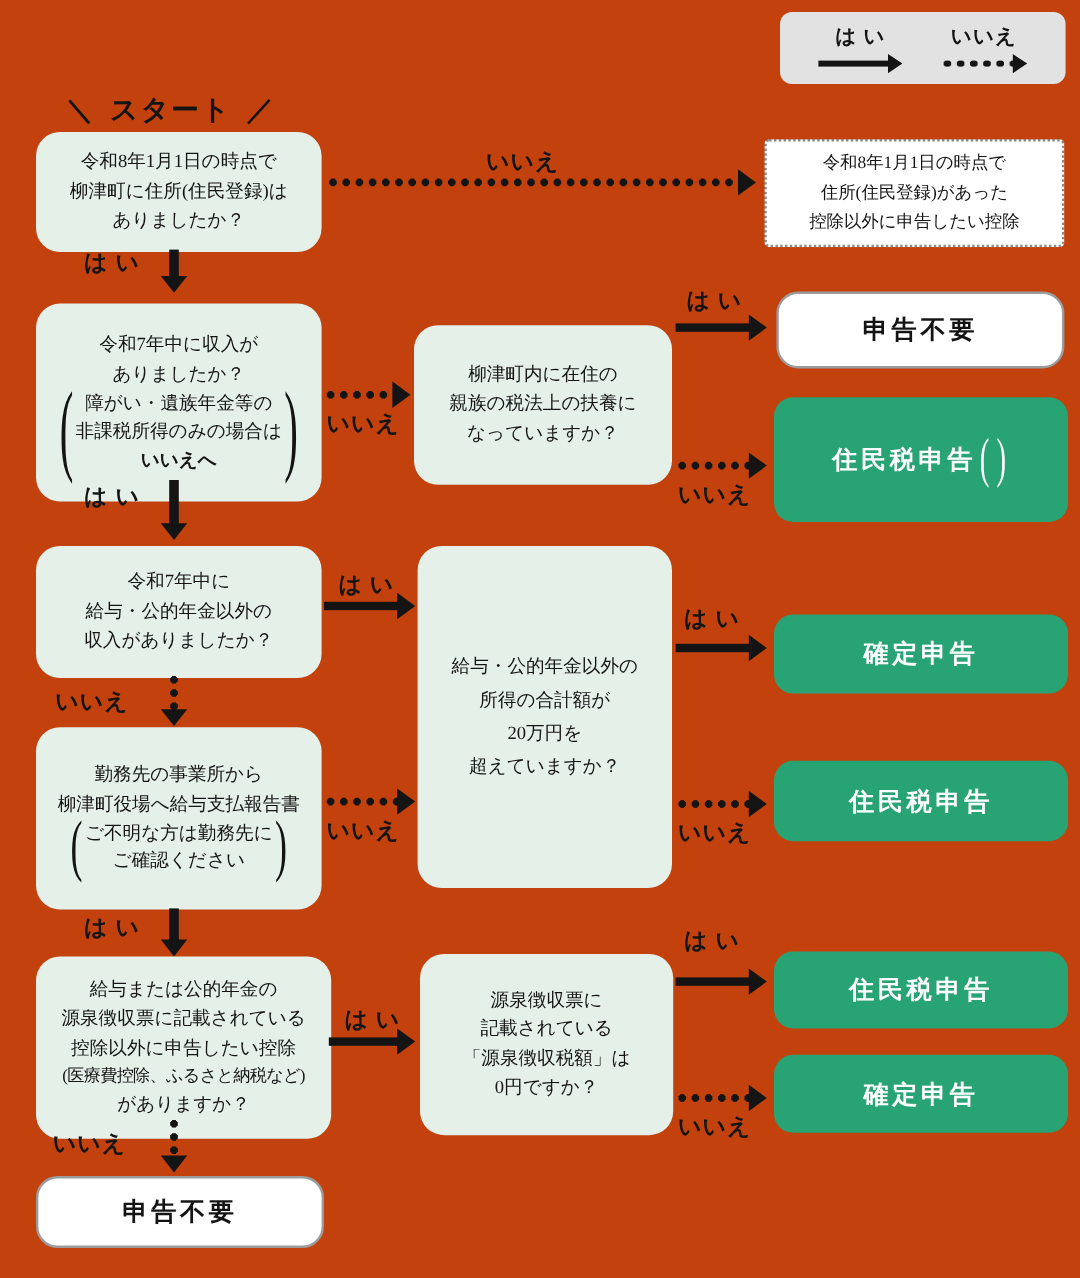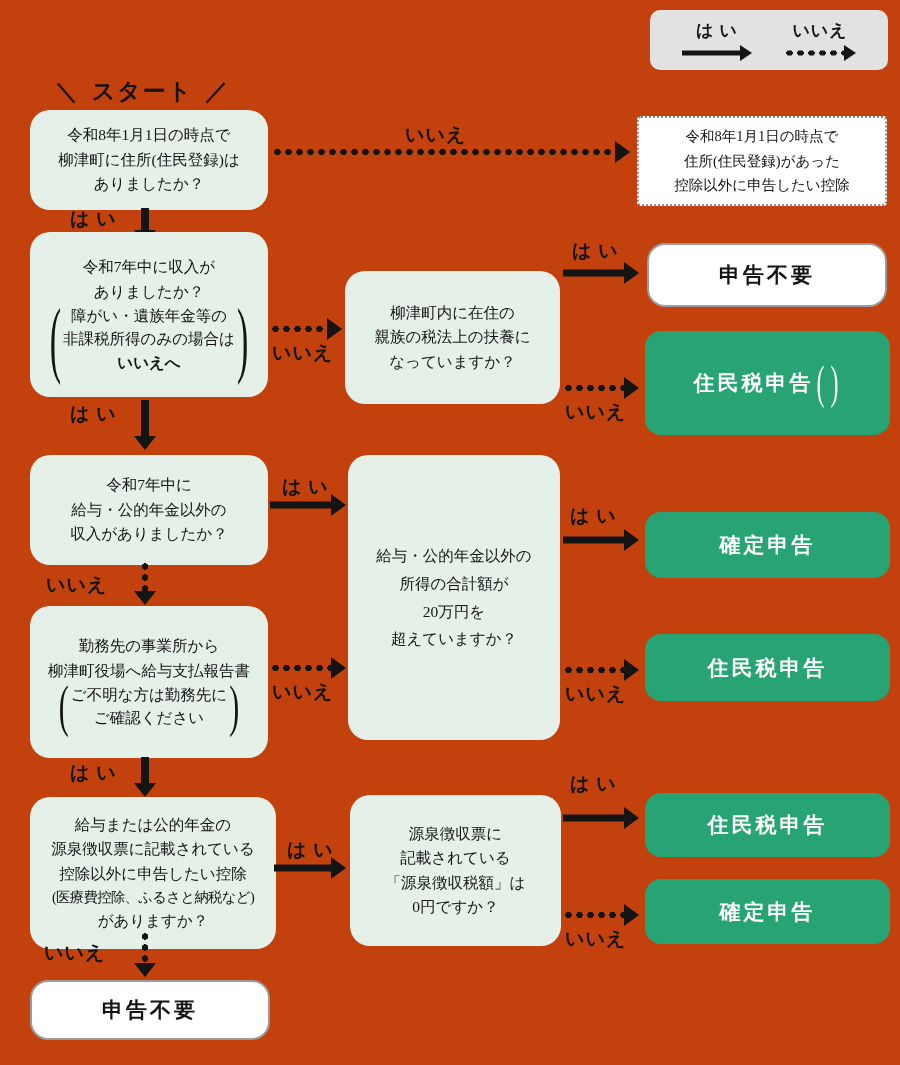--- a/index.html
+++ b/index.html
@@ -126,21 +126,21 @@
     <span class="ln">住所(住民登録)があった</span>
     <span class="ln">控除以外に申告したい控除</span>
   </div>
 
   <div class="lbl" style="left:70px;top:206px;">は い</div>
   <div class="ad" style="left:133px;top:208px;width:24px;height:36px;">
       <span class="sh"></span>
       <span class="hd"></span>
     </div>
 
-  <div class="qbox" style="left:30px;top:232px;width:238px;height:165px;font-family:Liberation Serif, serif;">
+  <div class="qbox" style="left:30px;top:253px;width:238px;height:165px;font-family:Liberation Serif, serif;">
     <span class="ln">令和7年中に収入が</span>
     <span class="ln">ありましたか？</span>
     <span class="paren-row">
       <span class="paren p3">(</span>
       <span class="plines">
         <span>障がい・遺族年金等の</span>
         <span>非課税所得のみの場合は</span>
         <b>いいえへ</b>
       </span>
       <span class="paren p3">)</span>

